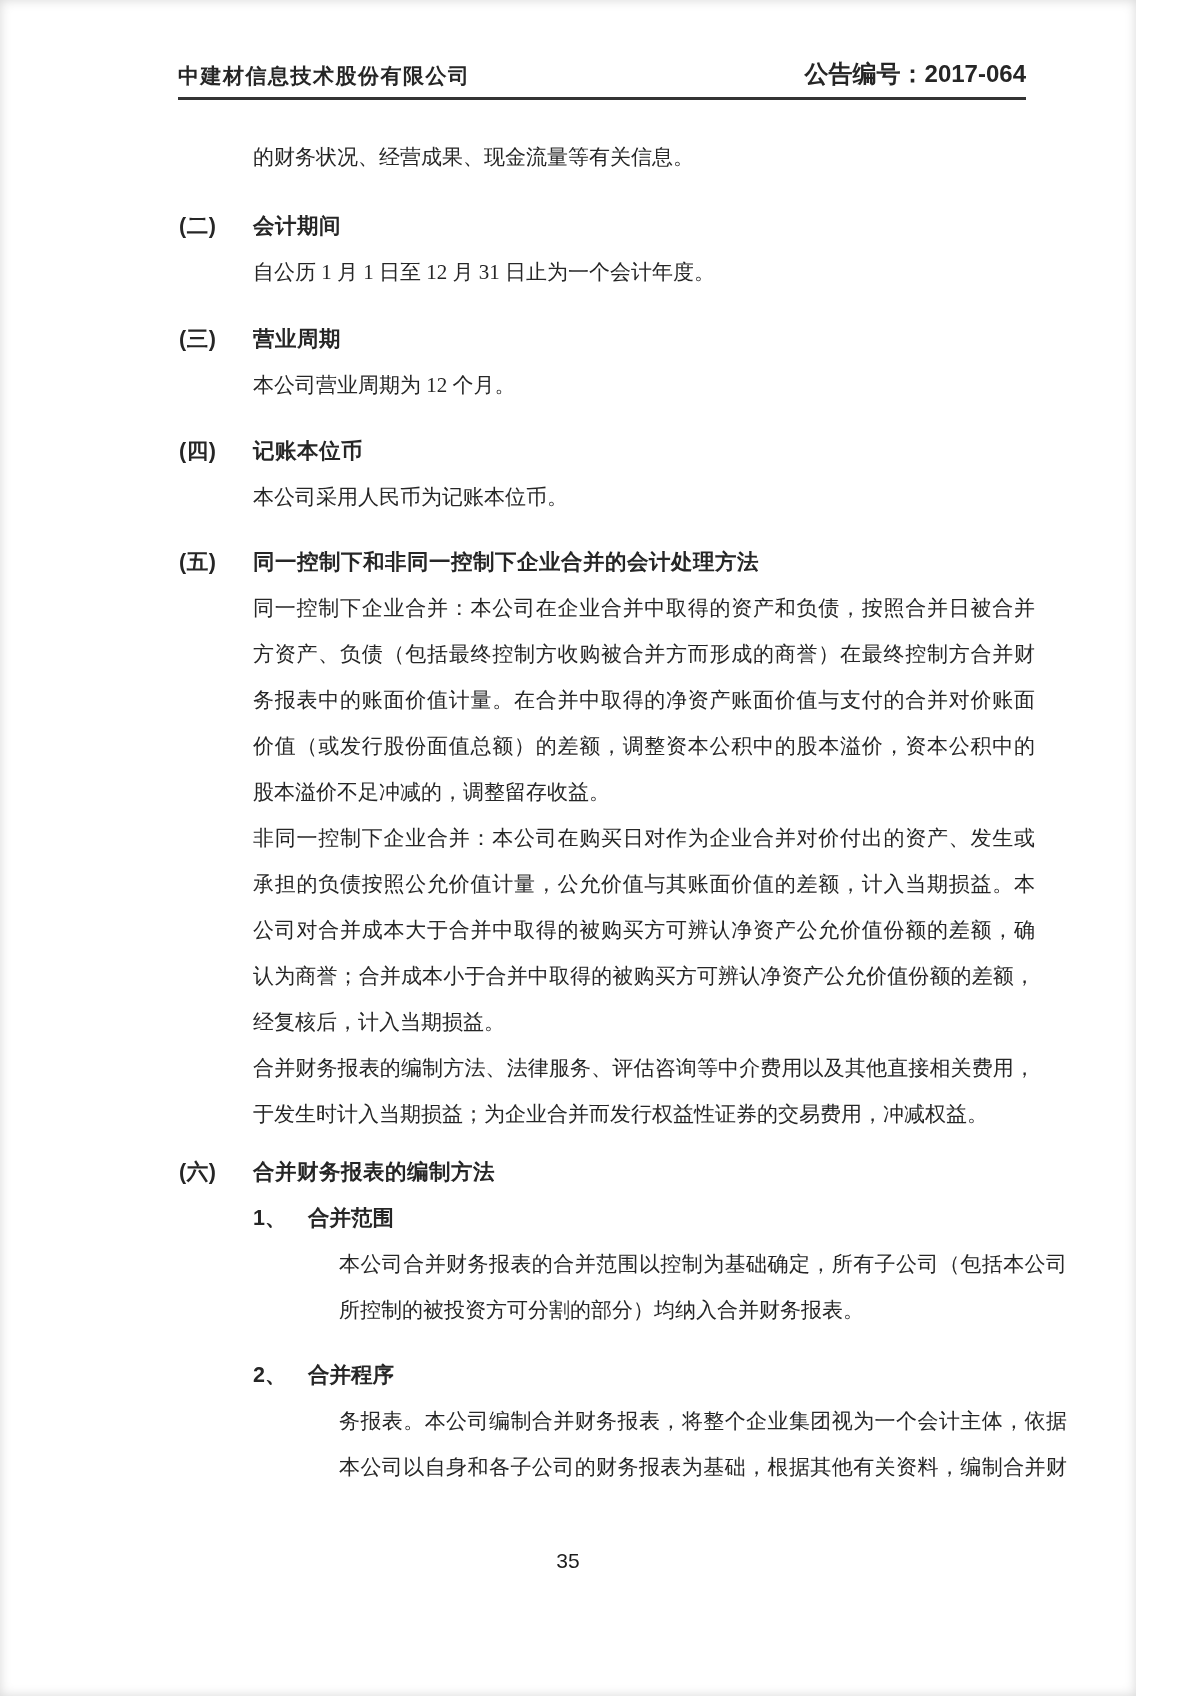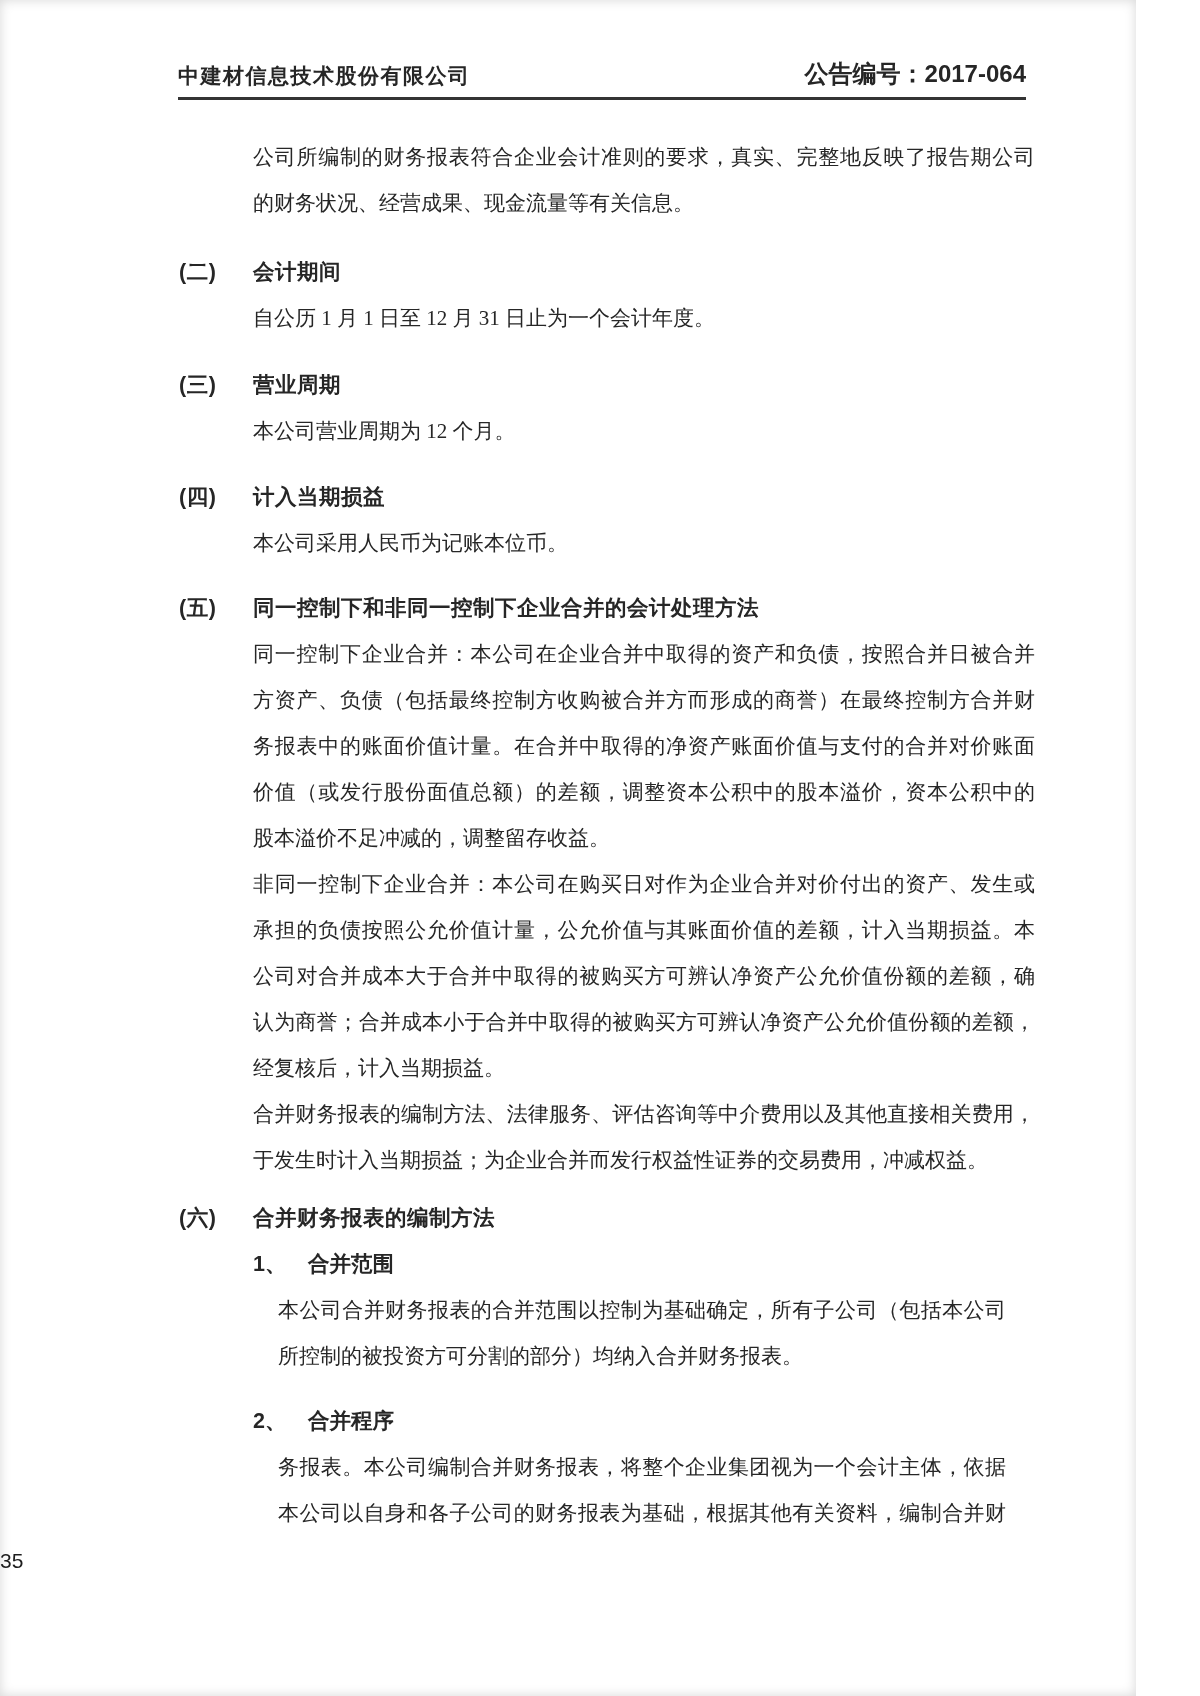--- a/index.html
+++ b/index.html
@@ -34,43 +34,42 @@
   .sec-2{margin-top:21px;}
   .sec-3{margin-top:20px;}
   .sec-4{margin-top:19px;}
   .sec-5{margin-top:12px;}
   
   .sub{margin-left:74px;}
   .sub + .sub{margin-top:19px;}
   .sub-head{display:flex;line-height:46px;font-weight:700;
     font-family:"Liberation Sans","DejaVu Sans",sans-serif;font-size:21.5px;}
   .sub-num{width:55px;flex:none;}
-  .sub .para{margin-left:25px;width:728px;}
+  .sub .para{margin-left:86px;width:728px;}
   
   .pageno{
-    position:absolute;left:0;top:1549px;width:100%;
+    position:absolute;left:0;top:1549px;width:100%;text-align:center;
     font-family:"Liberation Sans","DejaVu Sans",sans-serif;
     font-size:21px;color:#1d1d1d;
   }
 </style>
 </head>
 <body>
 
 <div class="page">
   <div class="page-edge"></div>
 
   <div class="header">
     <span class="company">中建材信息技术股份有限公司</span>
     <span class="notice"><span>公告编号：</span><span class="no">2017-064</span></span>
   </div>
 
   <div class="content" id="sections-root">
       <div class="sec sec-0">
         <div class="para">
-          <div class="ln just">公司所编制的财务报表符合企业会计准则的要求，真实、完整地反映了报告期公司</div>
           <div class="ln">的财务状况、经营成果、现金流量等有关信息。</div>
         </div>
       </div>
       <div class="sec sec-1">
         <div class="sec-head">
           <div class="sec-num">(二)</div>
           <div class="sec-title">会计期间</div>
         </div>
         <div class="para">
           <div class="ln">自公历 1 月 1 日至 12 月 31 日止为一个会计年度。</div>
@@ -81,21 +80,21 @@
           <div class="sec-num">(三)</div>
           <div class="sec-title">营业周期</div>
         </div>
         <div class="para">
           <div class="ln">本公司营业周期为 12 个月。</div>
         </div>
       </div>
       <div class="sec sec-3">
         <div class="sec-head">
           <div class="sec-num">(四)</div>
-          <div class="sec-title">计入当期损益</div>
+          <div class="sec-title">记账本位币</div>
         </div>
         <div class="para">
           <div class="ln">本公司采用人民币为记账本位币。</div>
         </div>
       </div>
       <div class="sec sec-4">
         <div class="sec-head">
           <div class="sec-num">(五)</div>
           <div class="sec-title">同一控制下和非同一控制下企业合并的会计处理方法</div>
         </div>

